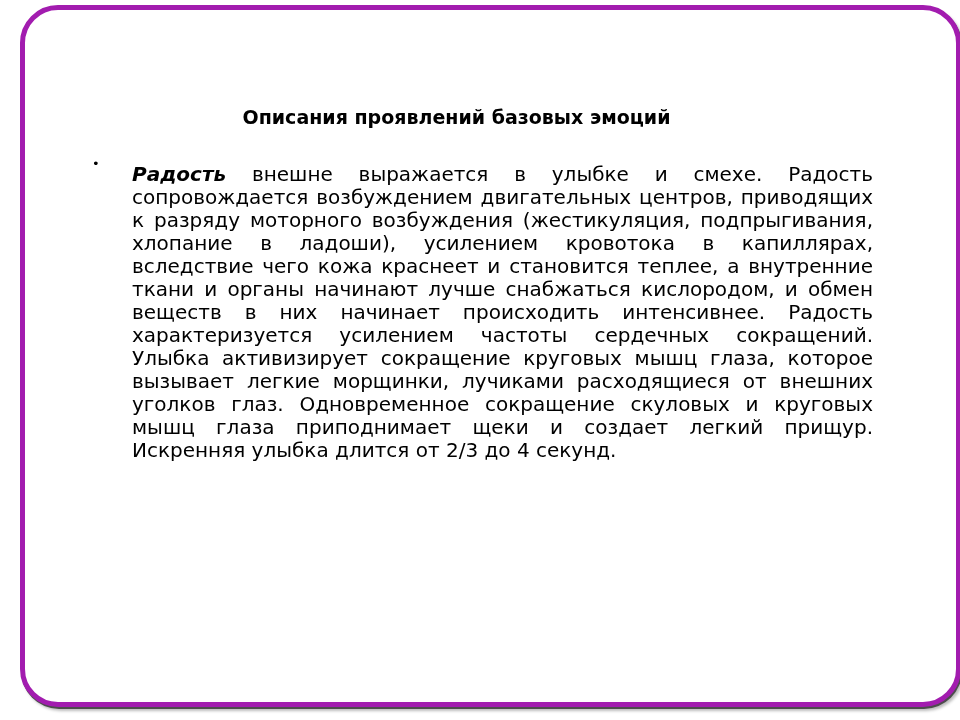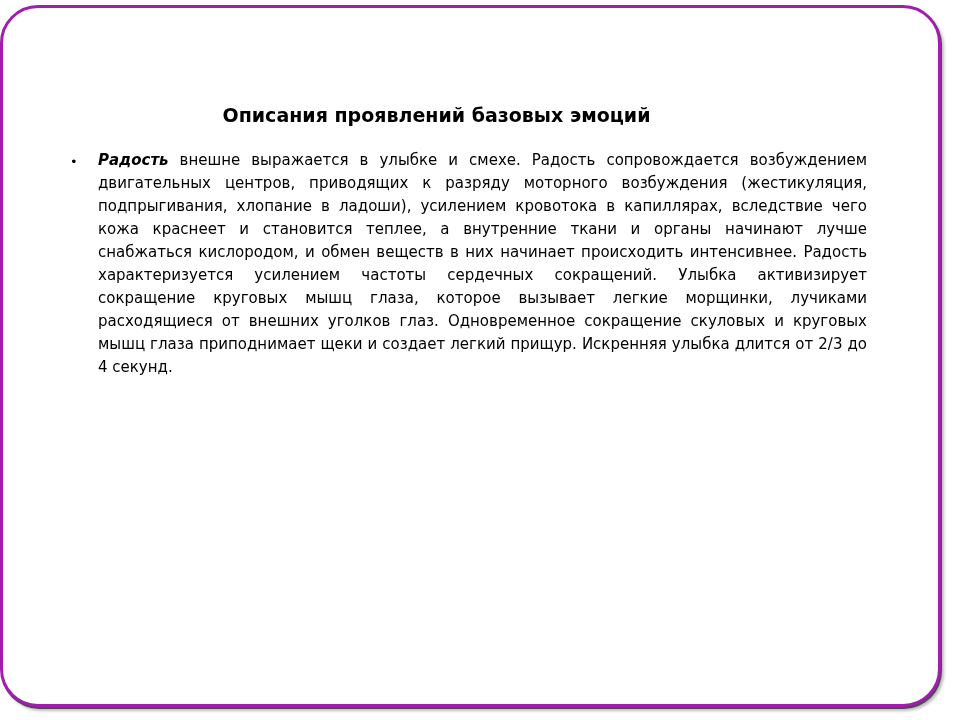--- a/index.html
+++ b/index.html
@@ -12,26 +12,26 @@
     overflow: hidden;
   }
   .stage {
     position: relative;
     width: 960px;
     height: 720px;
     background: #ffffff;
   }
   .slide {
     position: absolute;
-    left: 0;
+    left: 20px;
     top: 5px;
     width: 941px;
     height: 702px;
     background: #ffffff;
-    border: 3px solid #a21caf;
+    border: 5px solid #a21caf;
     border-radius: 38px;
     box-shadow: 1px 2px 0 #4d4d4d, 3px 4px 3px #bdbdbd;
     box-sizing: border-box;
   }
   .slide-title {
     position: absolute;
     top: 95px;
     left: 0;
     width: 100%;
     text-align: center;
@@ -53,22 +53,22 @@
   .bullet-dot {
     flex: 0 0 28px;
     width: 28px;
     font-size: 13px;
     line-height: 23px;
     padding-top: 1px;
     color: #000000;
   }
   .bullet-paragraph {
     flex: 1 1 auto;
-    margin: 0;
-    font-size: 15px;
+    margin: 12px;
+    font-size: 20px;
     line-height: 23px;
     color: #000000;
     text-align: justify;
     text-justify: inter-word;
   }
   .bullet-term {
     font-weight: bold;
     font-style: italic;
   }
 </style>

